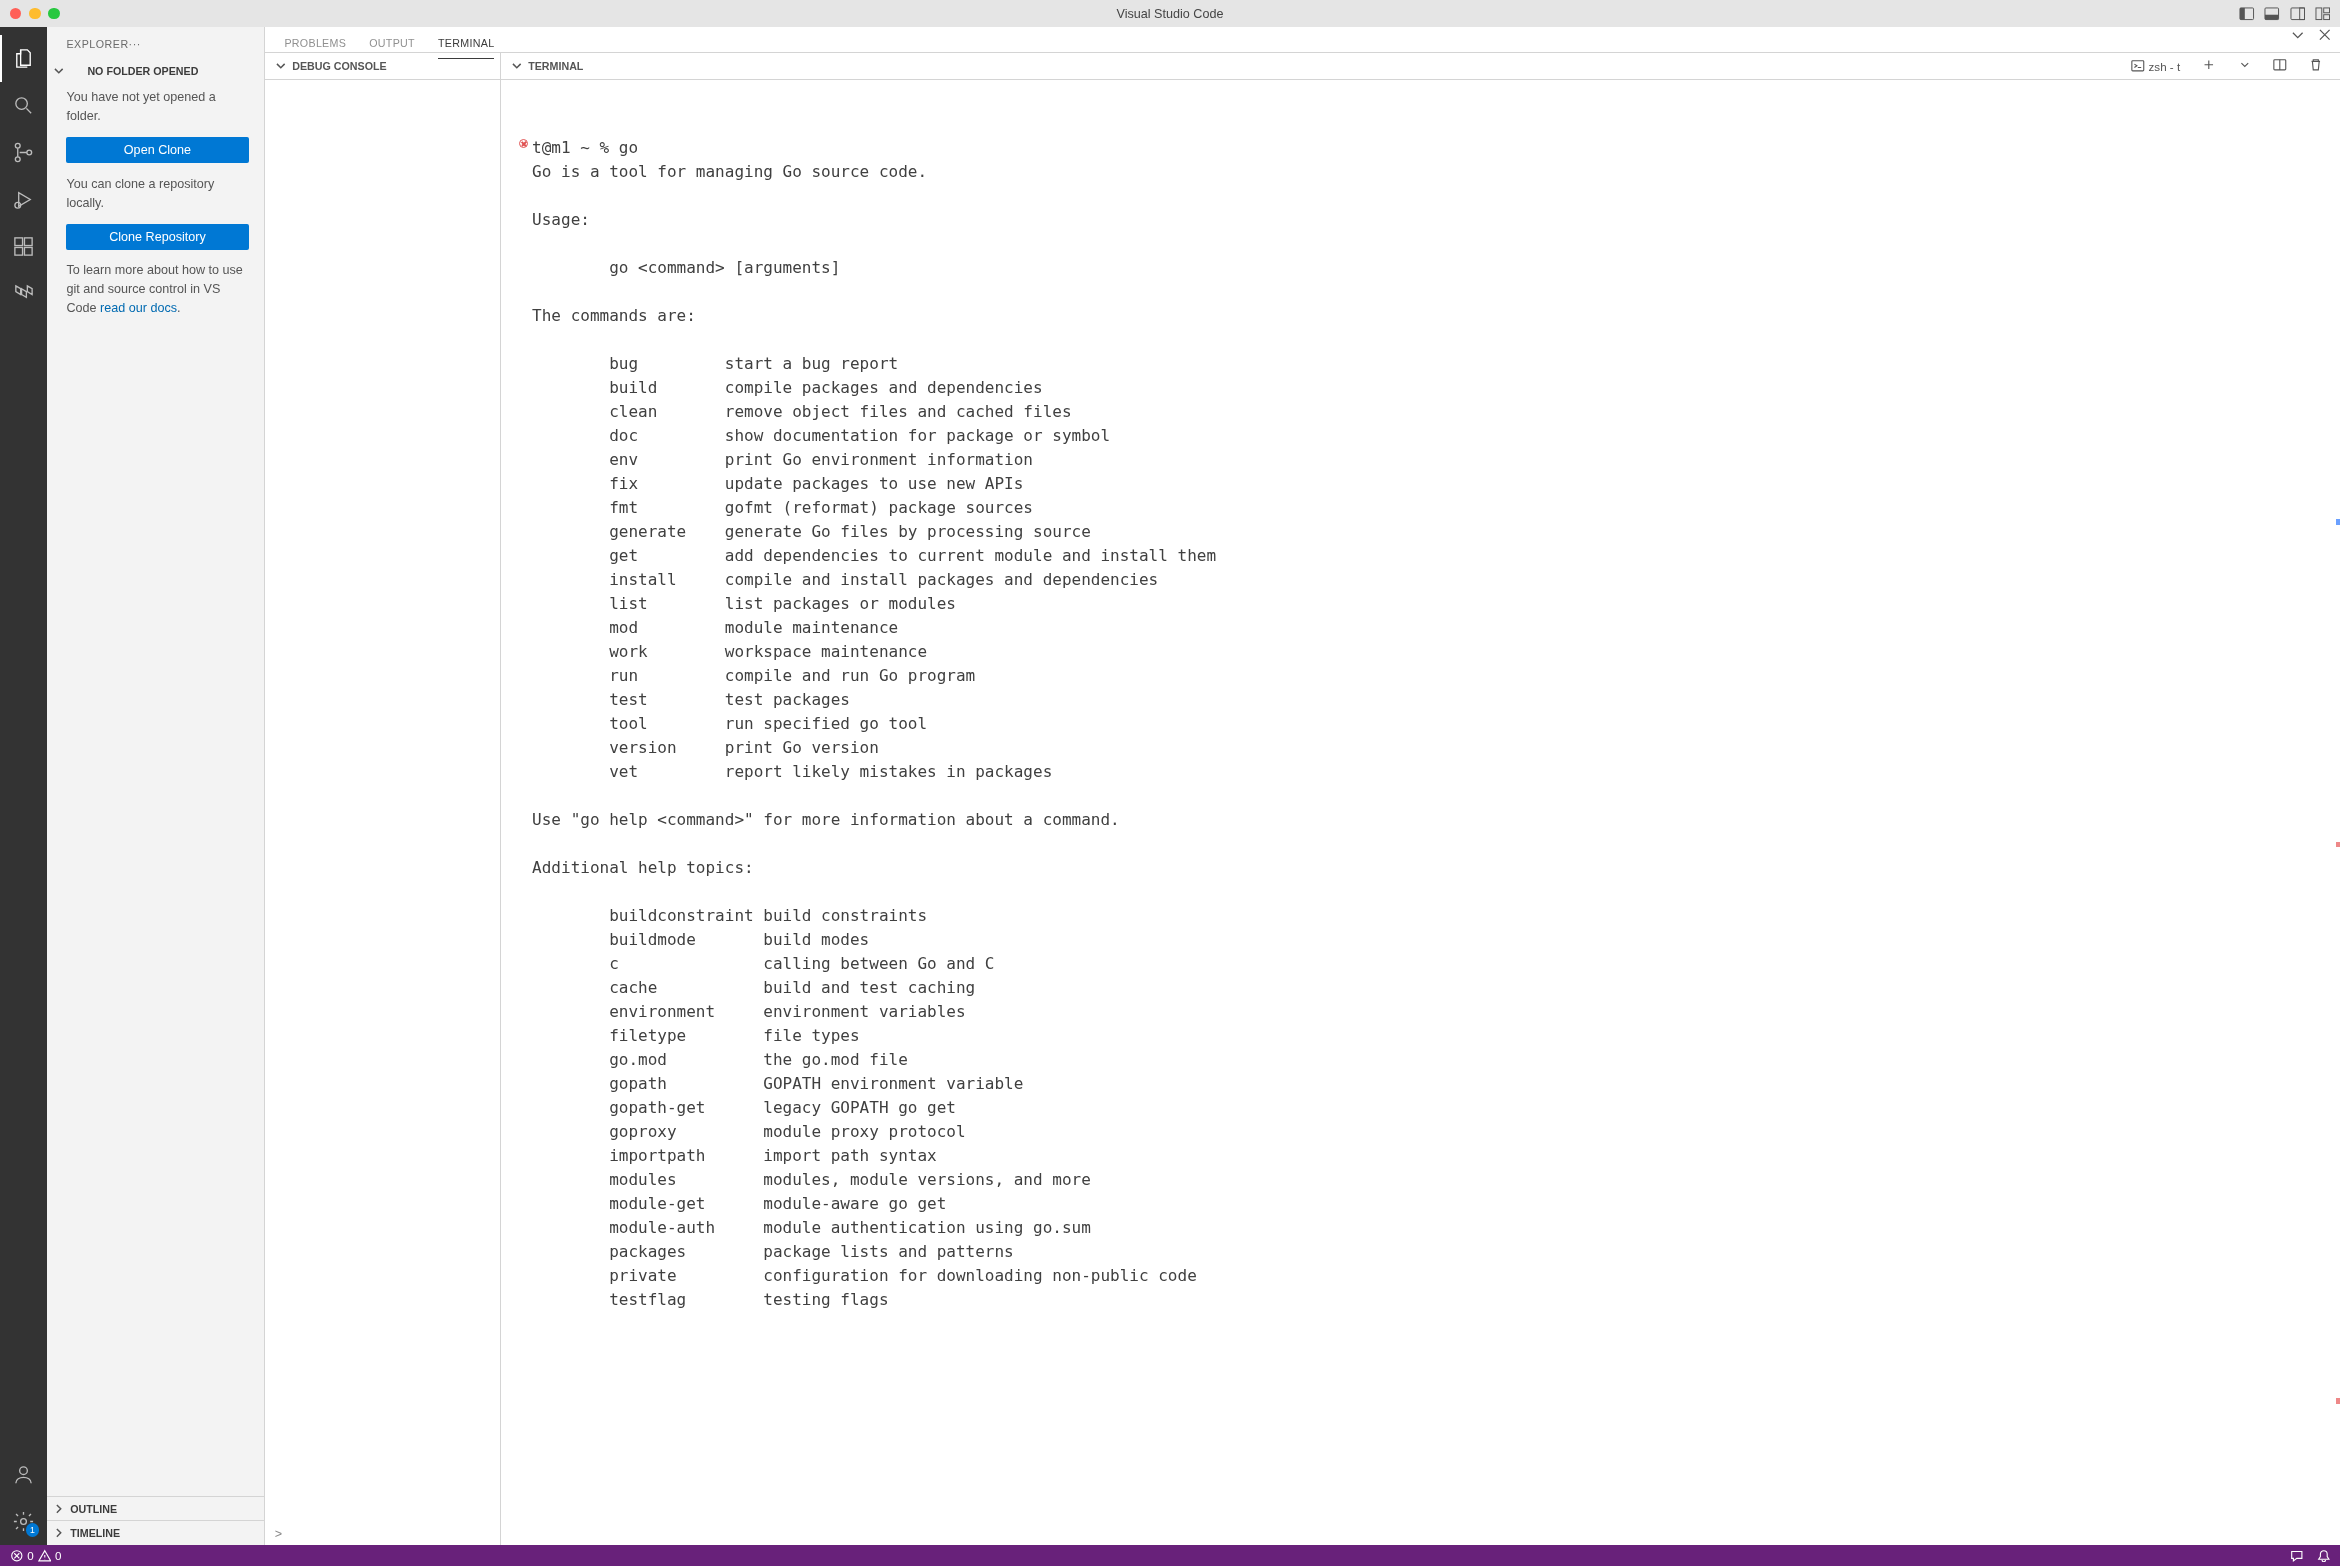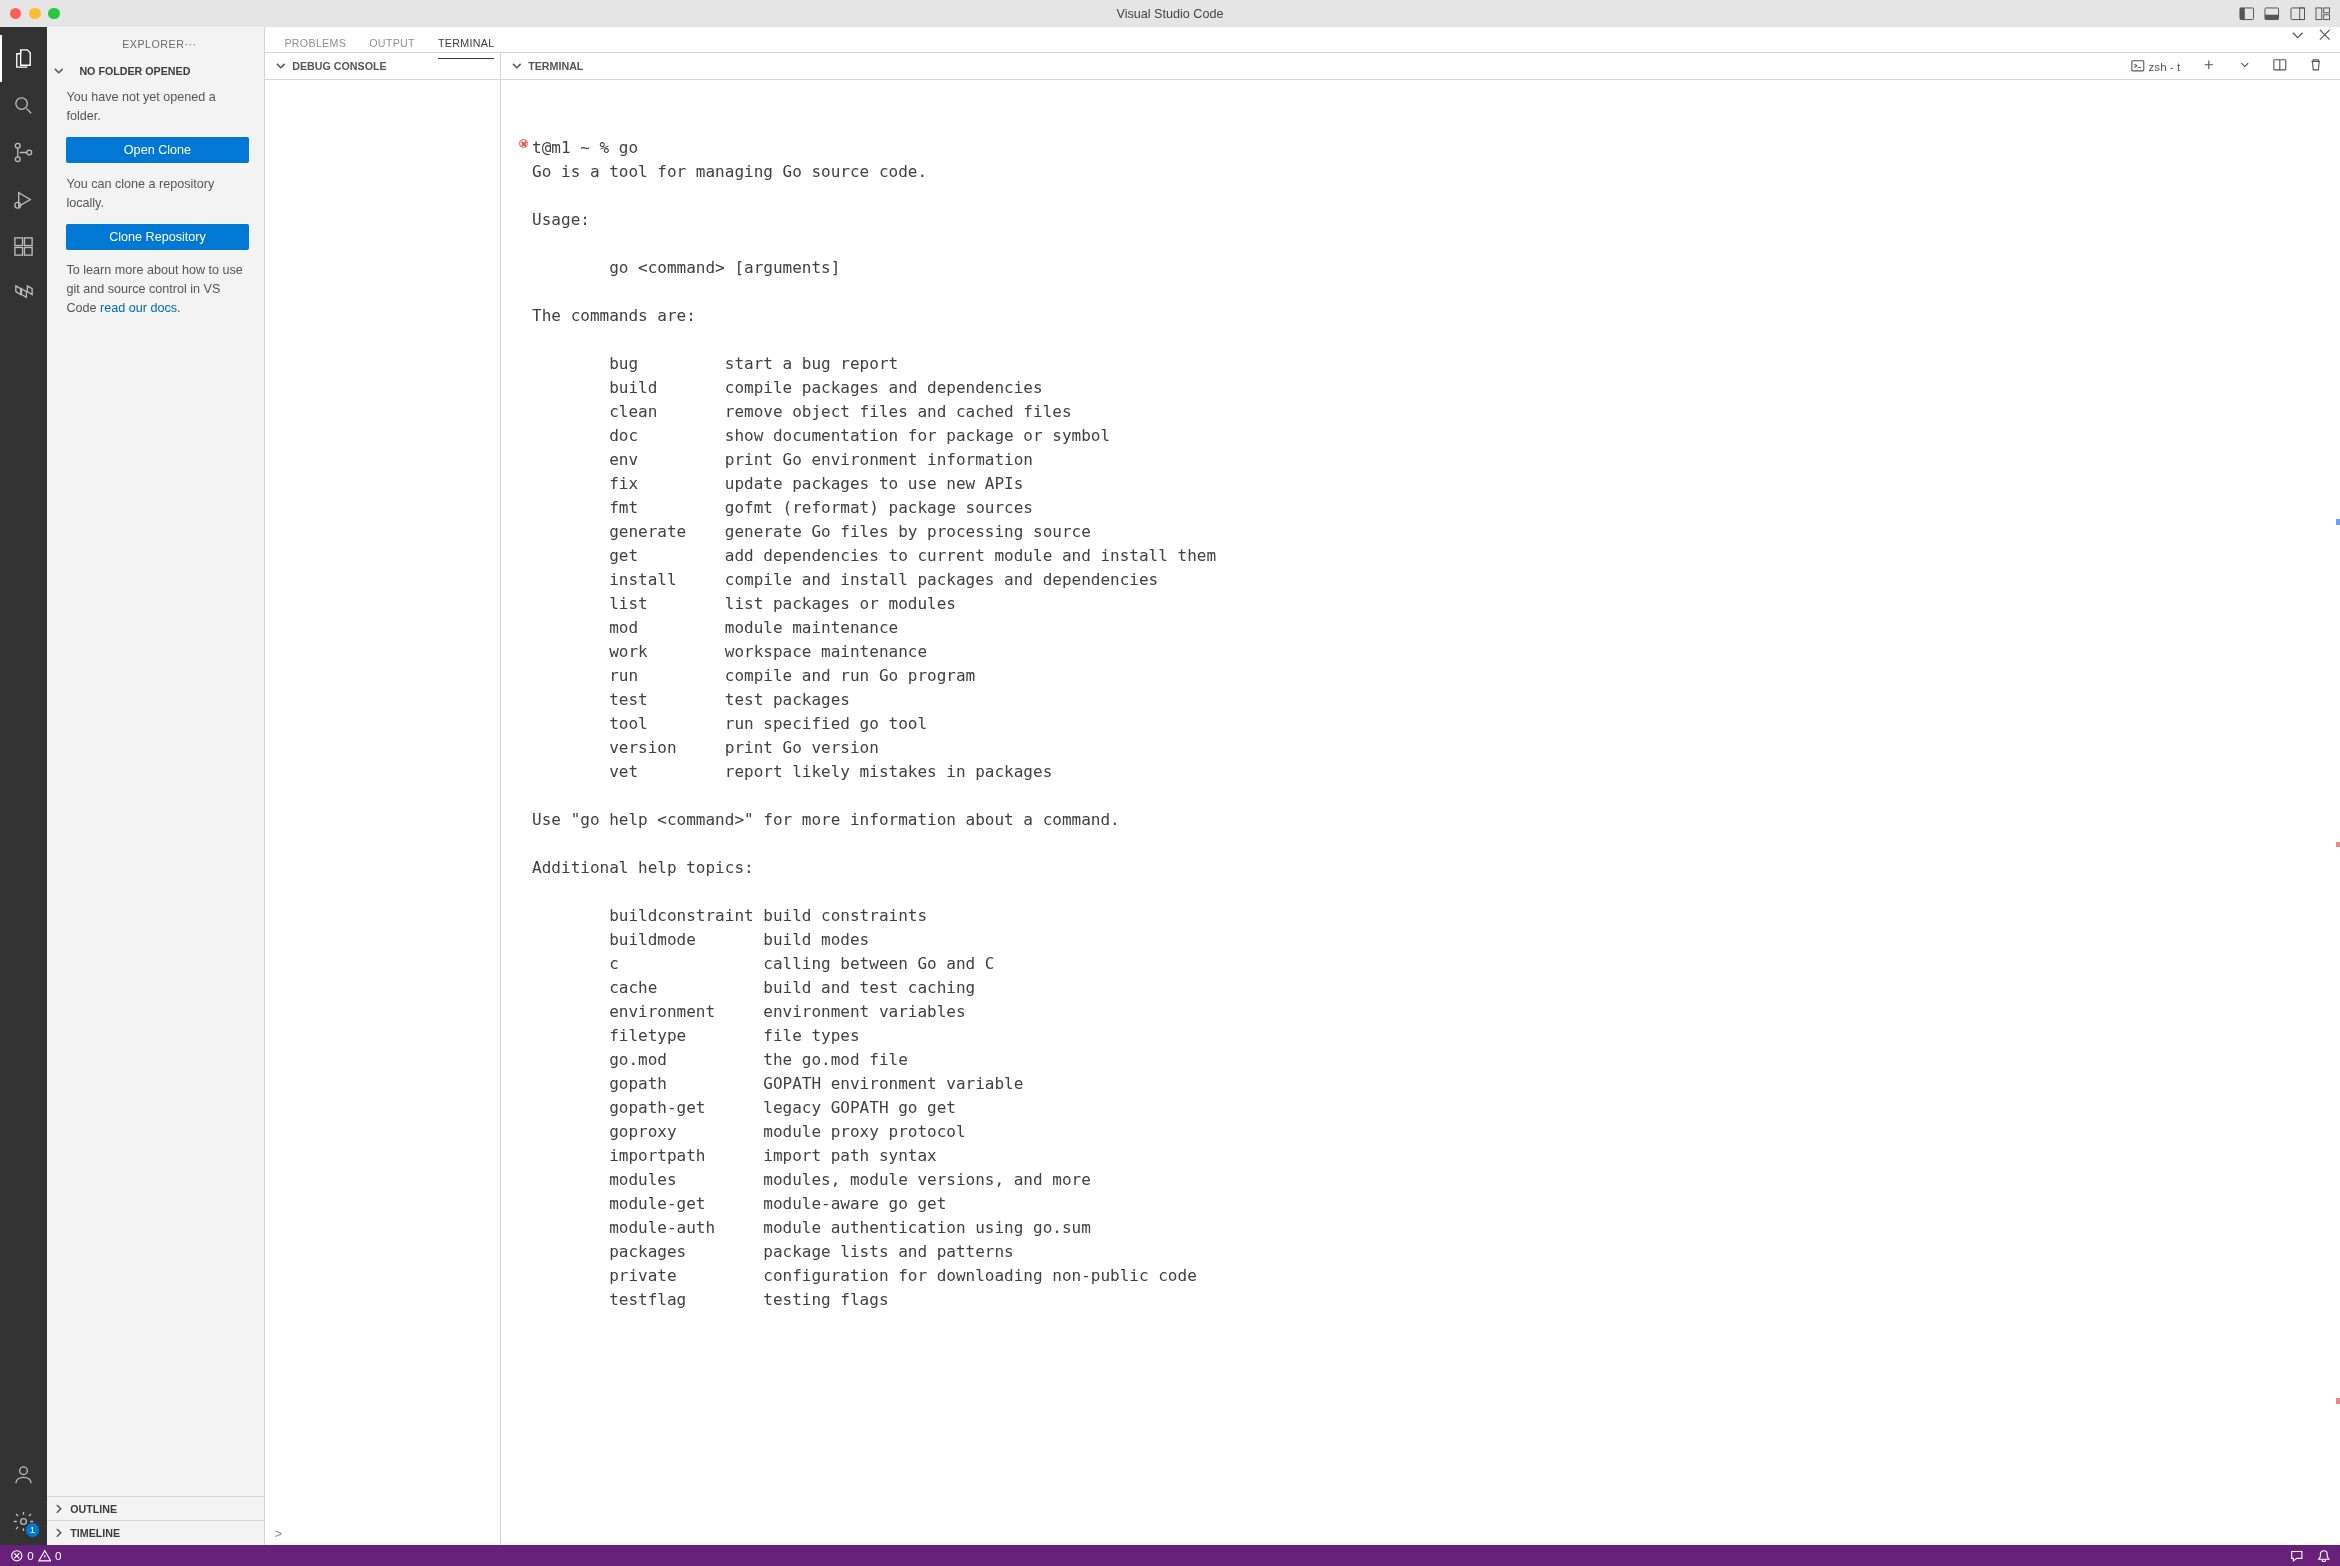--- a/index.html
+++ b/index.html
@@ -77,25 +77,25 @@
     border-radius:13.6px;background:var(--accent-blue);color:#fff;font-size:8.7px;
     display:flex;align-items:center;justify-content:center;padding:0 2.9px;
   }
 
   
   .sidebar{
     width:218px;background:var(--bg-sidebar);display:flex;flex-direction:column;
     flex-shrink:0;border-right:1px solid var(--border);
   }
   .sidebar-title{
-    height:34px;display:flex;align-items:center;justify-content:center;
+    height:34px;display:flex;align-items:center;justify-content:flex-start;
     padding:0 11.6px 0 19.4px;color:var(--fg-muted);font-size:10.7px;letter-spacing:0.5px;
   }
   .section-header{
-    display:flex;align-items:center;gap:13px;padding:1.9px 3.9px;
+    display:flex;align-items:center;gap:21px;padding:1.9px 3.9px;
     font-size:10.7px;font-weight:700;color:var(--fg-text);cursor:pointer;
     text-transform:uppercase;
   }
   .chevron{width:15.5px;height:15.5px;display:inline-flex;align-items:center;justify-content:center;}
   .chevron svg{width:11.6px;height:11.6px;stroke:#555;stroke-width:1.5;fill:none;}
   .section-body{padding:7.8px 15.5px 7.8px 19.4px;color:#555;font-size:12.6px;display:flex;flex-direction:column;gap:11.6px;flex:1;}
   .section-body p{margin:0;line-height:1.5;}
   .sidebar-btn{
     background:var(--accent-blue);color:#fff;border:none;padding:5.8px 0;
     font-size:12.6px;cursor:pointer;border-radius:1.9px;width:100%;

